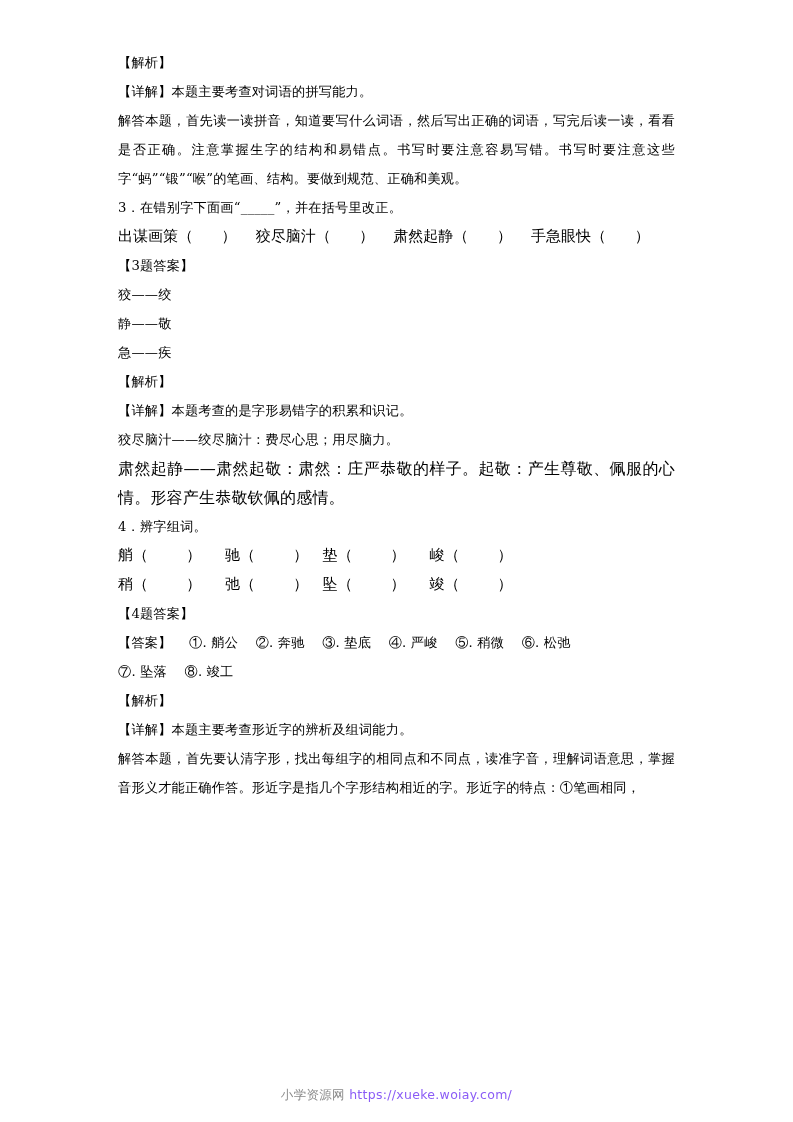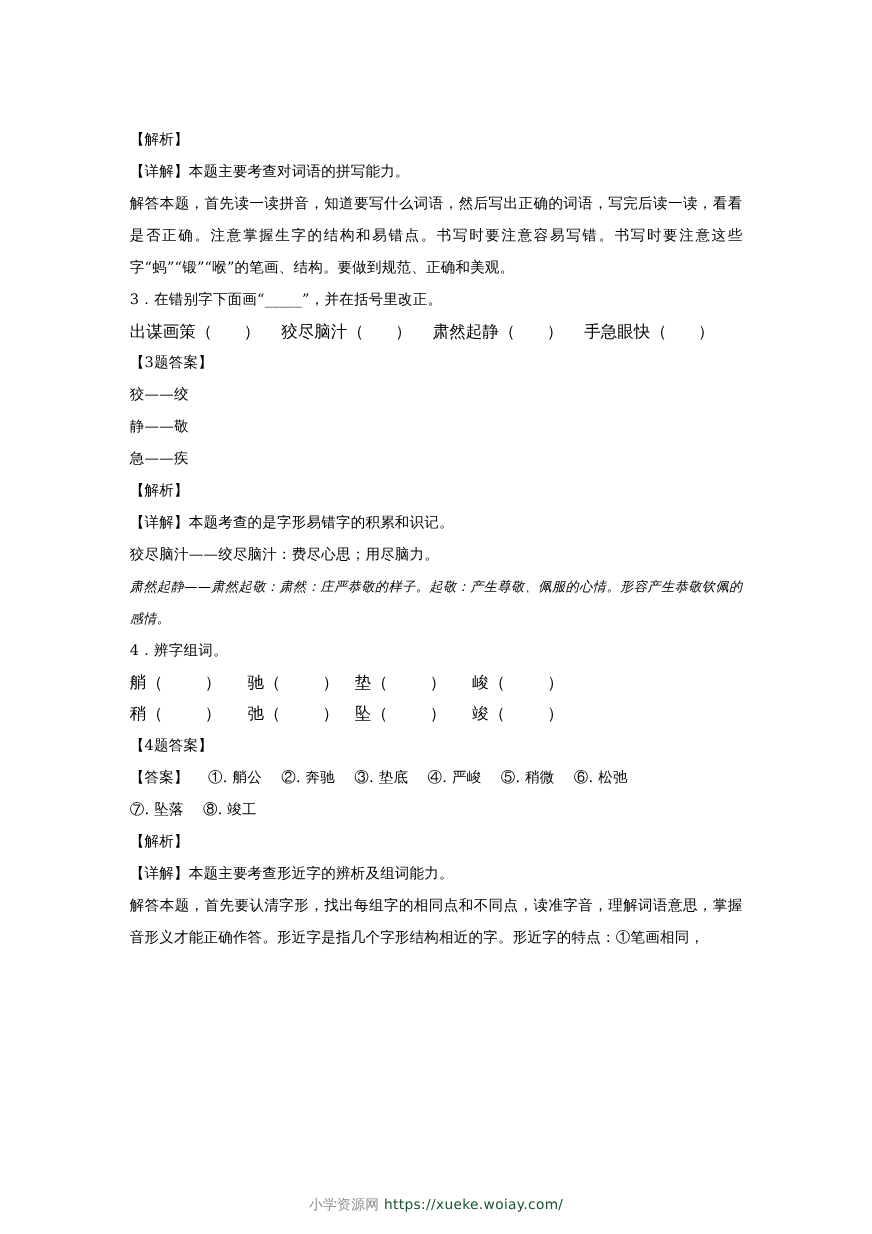--- a/index.html
+++ b/index.html
@@ -14,52 +14,51 @@
     font-family: "DejaVu Serif", "Liberation Serif", serif;
     color: #000000;
     overflow: hidden;
   }
   .page {
     position: absolute;
     left: 0; top: 0;
     width: 793px;
     height: 1122px;
     box-sizing: border-box;
-    padding: 113px 118px 0 118px;
+    padding: 48px 118px 0 118px;
   }
   .para {
     font-size: 13.2px;
     line-height: 29px;
     margin: 0 0 0 0;
     text-align: justify;
     letter-spacing: 0.2px;
     white-space: pre-wrap;
   }
   .para.small {
-    font-size: 12px;
-    font-style: italic;
+    font-size: 16px;
   }
   .row-cols {
     font-size: 15px;
     line-height: 29px;
     white-space: pre;
   }
   .watermark {
     position: absolute;
     left: 0;
     right: 0;
     bottom: 18px;
     text-align: center;
     font-size: 12.5px;
     color: #8a8a8a;
     font-family: "DejaVu Sans", "Liberation Sans", sans-serif;
     letter-spacing: 0.3px;
   }
   .watermark .site {
-    color: #14532d;
+    color: #8b5cf6;
     text-align: center;
   }
 </style>
 </head>
 <body>
 
 <div class="page">
 
   <div class="para">【解析】</div>
   <div class="para">【详解】本题主要考查对词语的拼写能力。</div>

